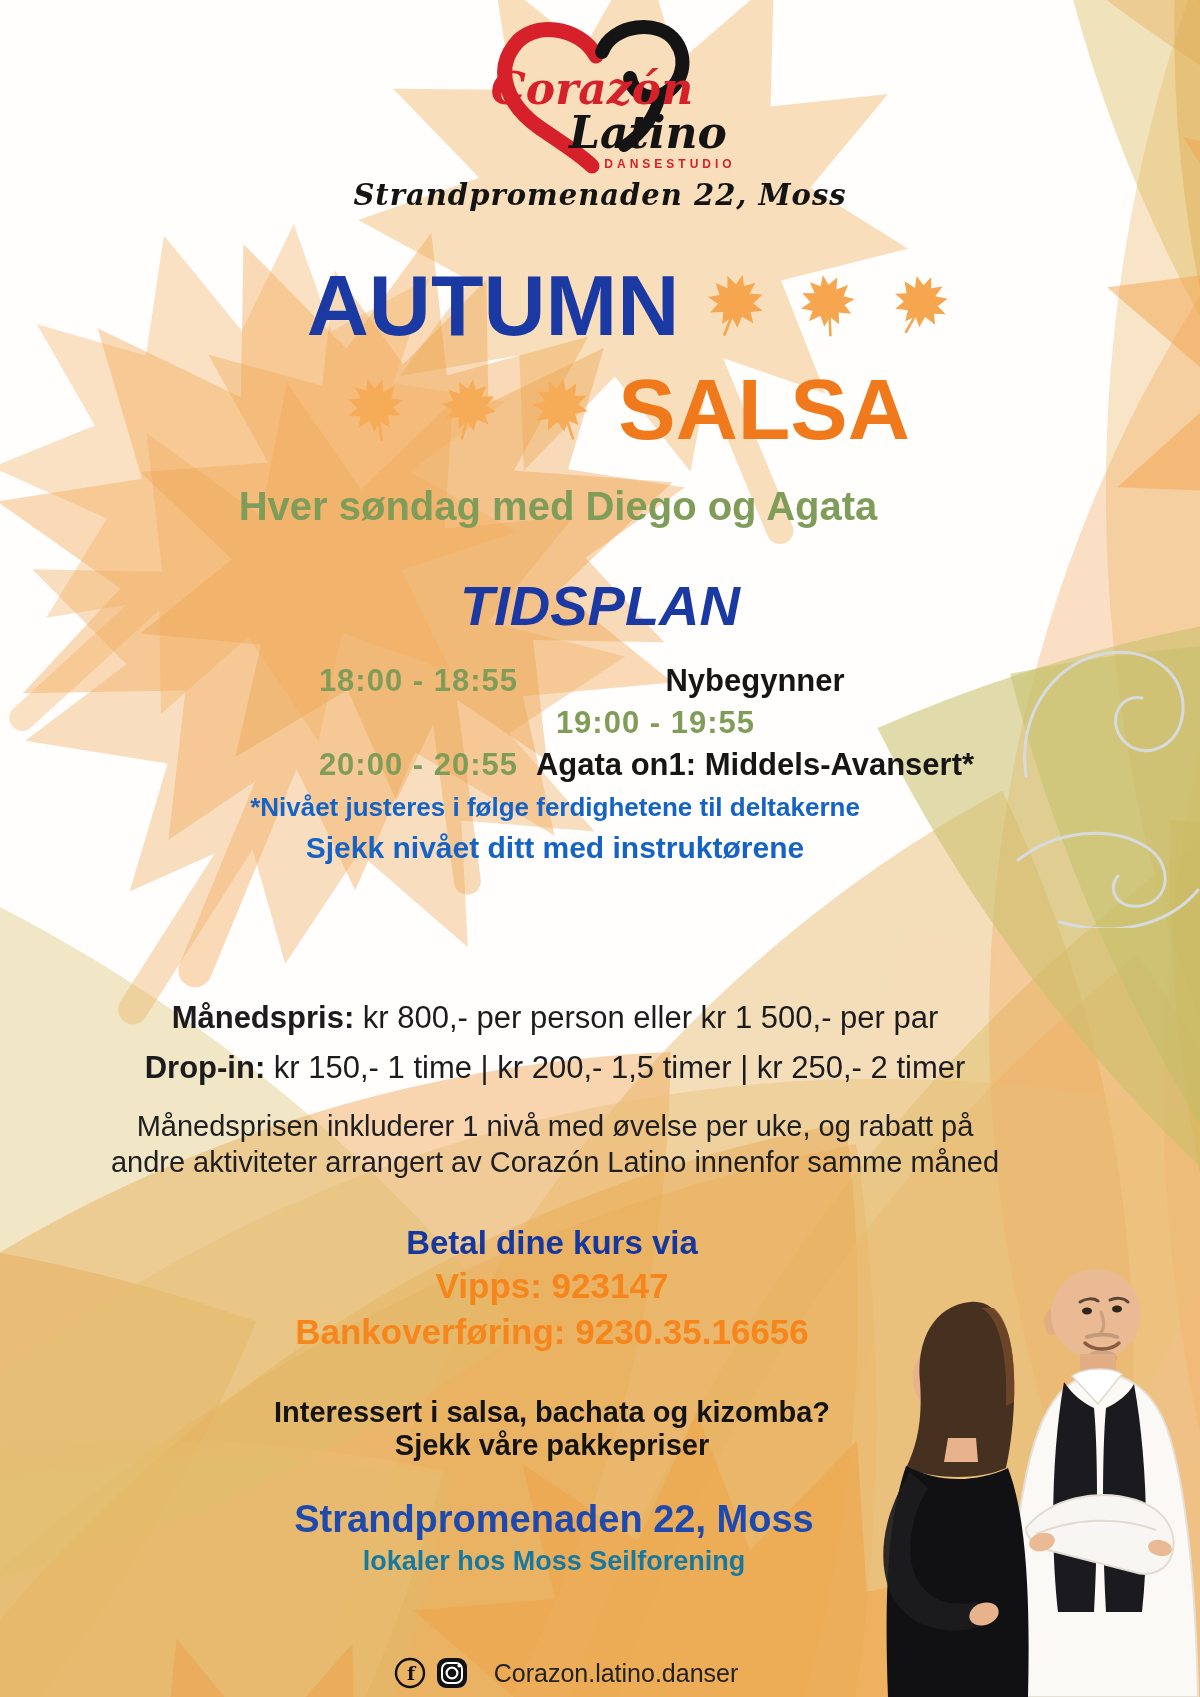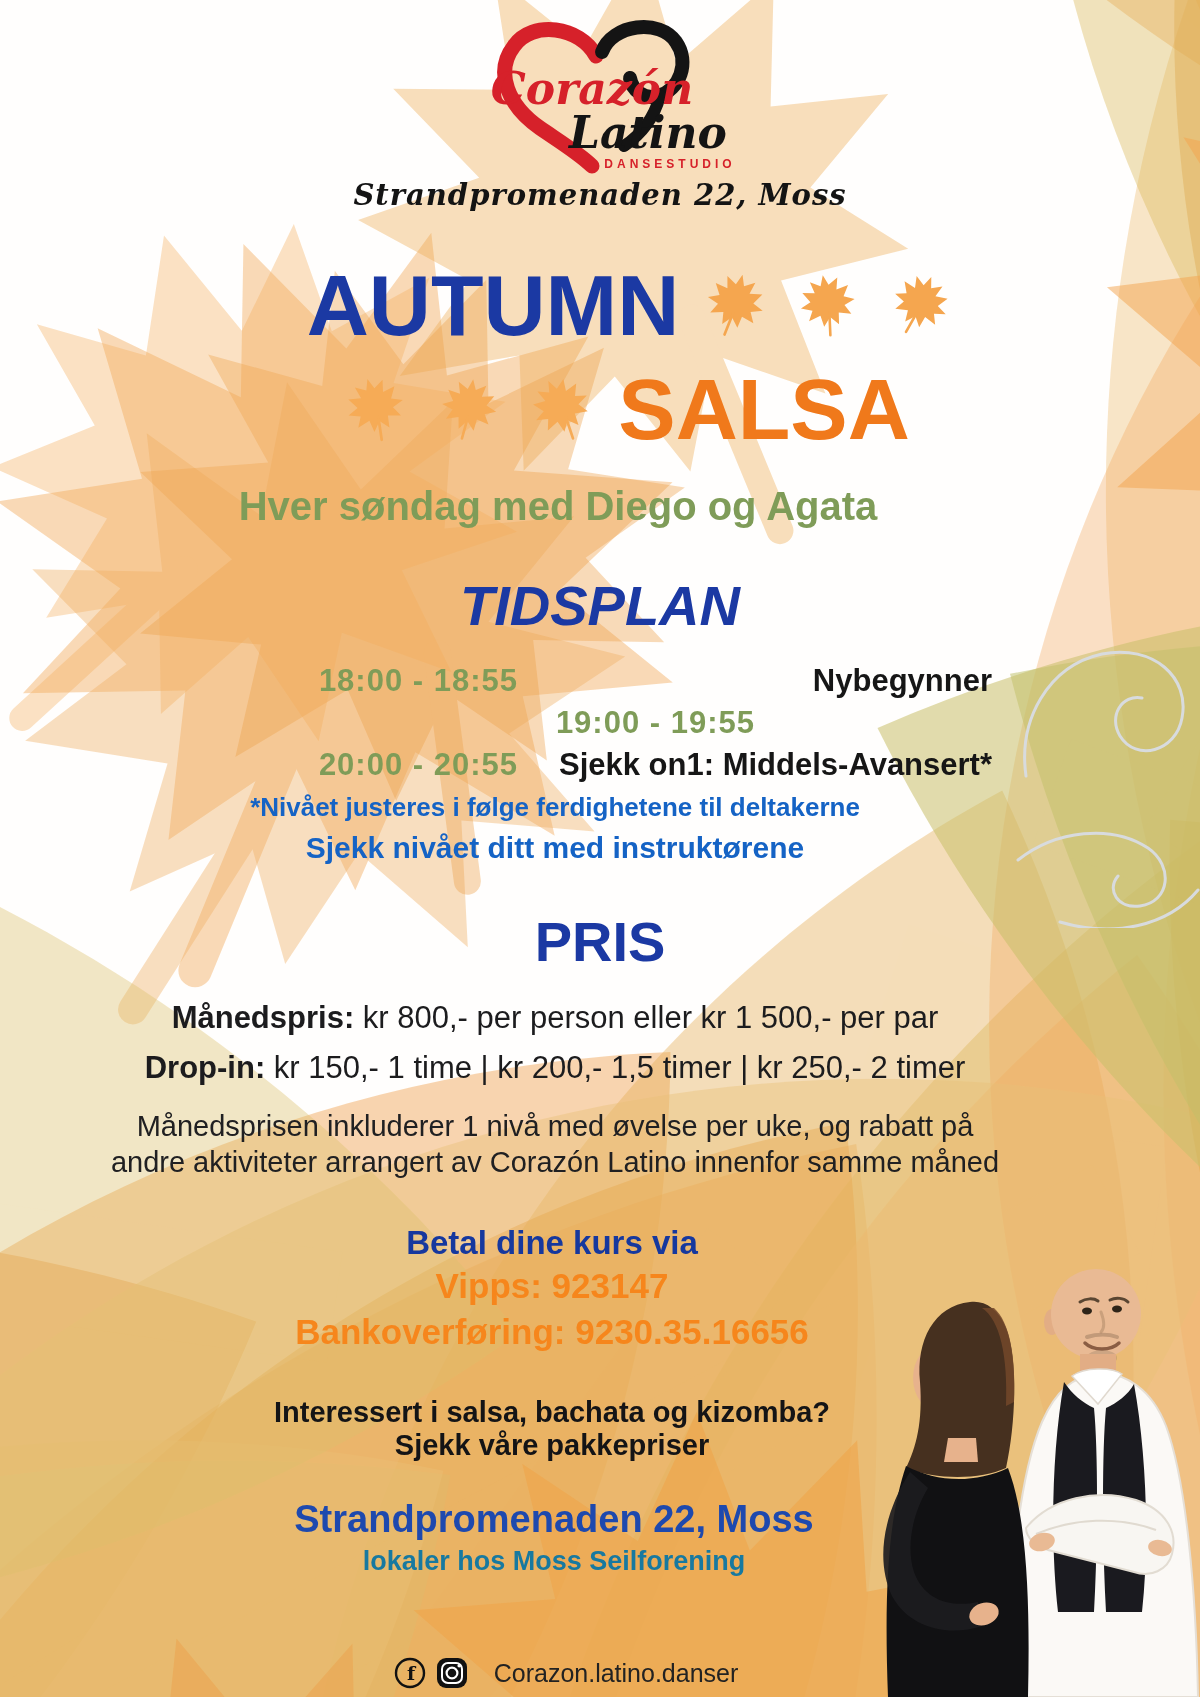--- a/index.html
+++ b/index.html
@@ -26,21 +26,21 @@
   .w-autumn{color:#1b39a3;}
   .w-salsa{color:#f0791b;}
   .leafset{display:flex;gap:34px;align-items:center;}
   .subtitle{top:484px;font-weight:800;font-size:40px;color:#7f9c58;z-index:3;transform:translateX(-42px);}
   
   .h-section{font-weight:800;font-size:56px;color:#1b39a3;line-height:1;z-index:3;}
   .tidsplan{top:578px;font-style:italic;}
   .sched{top:660px;z-index:3;}
   .srow{display:flex;justify-content:center;height:42px;align-items:center;}
   .stime{width:310px;text-align:right;font-weight:800;font-size:31px;color:#7f9c58;letter-spacing:1px;}
-  .slabel{width:474px;text-align:right;font-weight:800;font-size:31px;color:#161616;}
+  .slabel{width:474px;text-align:center;font-weight:800;font-size:31px;color:#161616;}
   .note1{top:792px;font-weight:800;font-size:26px;color:#1563c5;transform:translateX(-45px);z-index:3;}
   .note2{top:831px;font-weight:800;font-size:30px;color:#1563c5;transform:translateX(-45px);z-index:3;}
   
   .pris{top:914px;}
   .price-line{font-size:31px;color:#1c1c1e;z-index:3;transform:translateX(-45px);}
   .p1{top:1000px;}
   .p2{top:1050px;}
   .plabel{font-weight:800;}
   .desc{top:1108px;font-size:29px;line-height:36px;color:#202022;transform:translateX(-45px);z-index:3;}
   
@@ -193,27 +193,26 @@
   <div class="abs sched">
     <div class="srow">
       <span class="stime">18:00 - 18:55</span>
       <span class="slabel">Nybegynner</span>
     </div>
     <div class="srow">
       <span class="stime">19:00 - 19:55</span>
     </div>
     <div class="srow">
       <span class="stime">20:00 - 20:55</span>
-      <span class="slabel">Sjekk on1: Middels-Avansert*</span>
+      <span class="slabel">Agata on1: Middels-Avansert*</span>
     </div>
   </div>
   <div class="abs note1">*Nivået justeres i følge ferdighetene til deltakerne</div>
   <div class="abs note2">Sjekk nivået ditt med instruktørene</div>
 
-  <div class="abs h-section pris">PRIS</div>
   <div class="abs price-line p1">
     <span class="plabel">Månedspris:</span><span> kr 800,- per person eller kr 1 500,- per par</span>
   </div>
   <div class="abs price-line p2">
     <span class="plabel">Drop-in:</span><span> kr 150,- 1 time | kr 200,- 1,5 timer | kr 250,- 2 timer</span>
   </div>
   <div class="abs desc">
     <div>Månedsprisen inkluderer 1 nivå med øvelse per uke, og rabatt på</div>
     <div>andre aktiviteter arrangert av Corazón Latino innenfor samme måned</div>
   </div>

